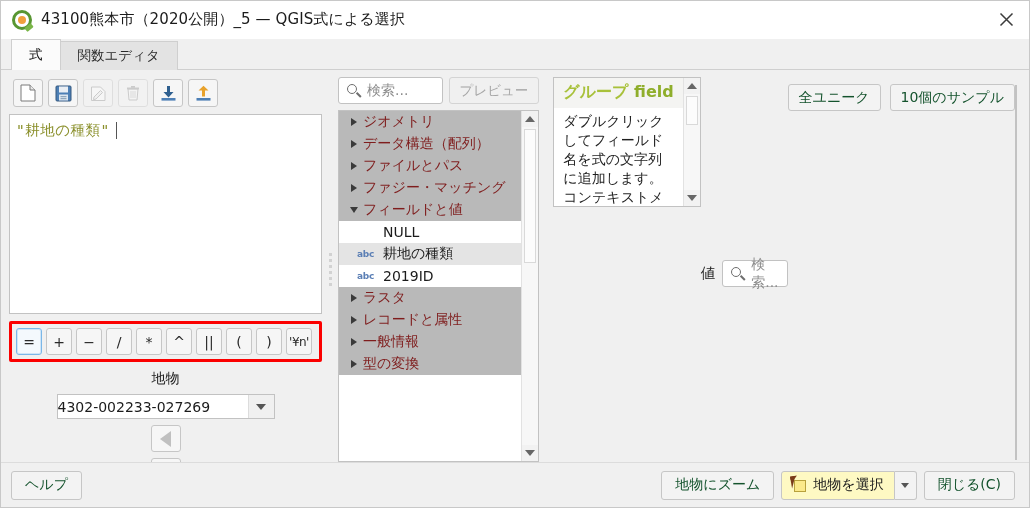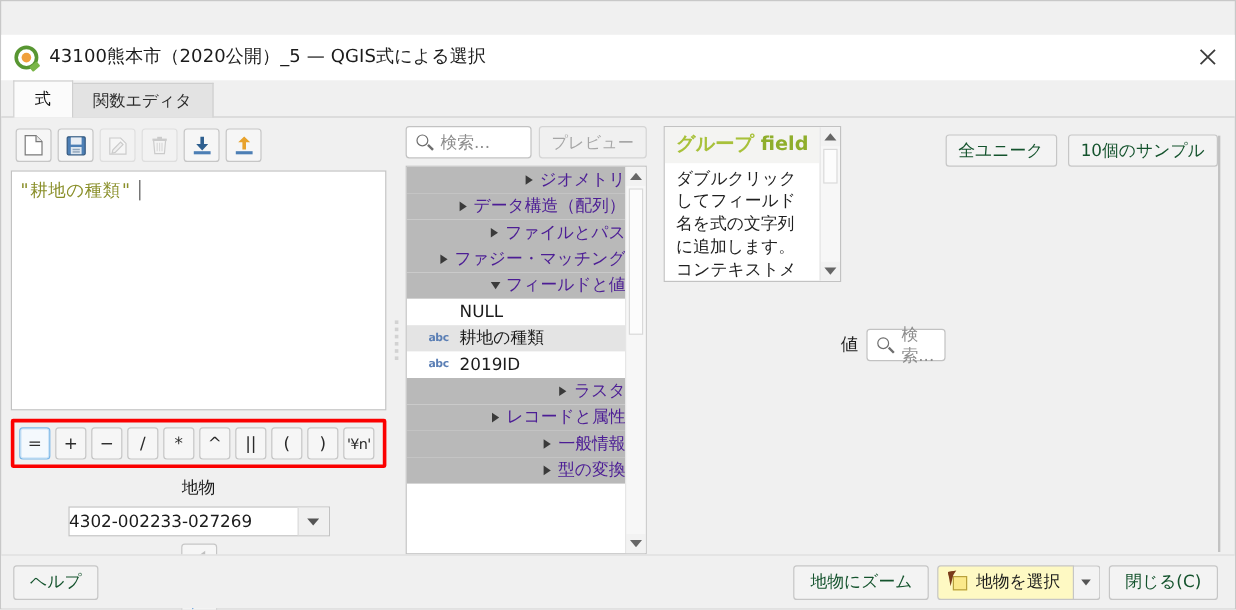--- a/index.html
+++ b/index.html
@@ -20,21 +20,20 @@
     display: flex; flex-direction: column;
   }
 
   
   .titlebar {
     height: 38px; min-height: 38px;
     background: #ffffff;
     display: flex; align-items: center;
     padding: 0 0 0 11px;
     border-bottom: 1px solid #ffffff;
-    margin-top: 28px;
   }
   .qgis-logo { width: 20px; height: 20px; position: relative; flex: 0 0 auto; }
   .qgis-logo .ring {
     position: absolute; left: 0; top: 0; width: 20px; height: 20px;
     border-radius: 50%;
     border: 3.5px solid #589632;
     box-sizing: border-box;
   }
   .qgis-logo .tail {
     position: absolute; right: -1px; bottom: 0px;
@@ -250,21 +249,21 @@
     min-height: 0;
     overflow: hidden;
   }
   .tree-inner { flex: 1; overflow: hidden; }
   .tree-row {
     height: 22px;
     display: flex; align-items: center;
     font-size: 14px;
     padding-left: 6px;
   }
-  .tree-row.cat { background: #b9b9b9; color: #4c1d95; justify-content: flex-end; }
+  .tree-row.cat { background: #b9b9b9; color: #7f1d1d; }
   .tree-row.leaf { background: #ffffff; padding-left: 44px; }
   .tree-row.leaf.selected { background: #e4e4e4; }
   .tree-row .exp {
     width: 18px; flex: 0 0 18px;
     display: flex; align-items: center; justify-content: center;
   }
   .exp .arrow-closed {
     width: 0; height: 0;
     border-top: 4.5px solid transparent;
     border-bottom: 4.5px solid transparent;

